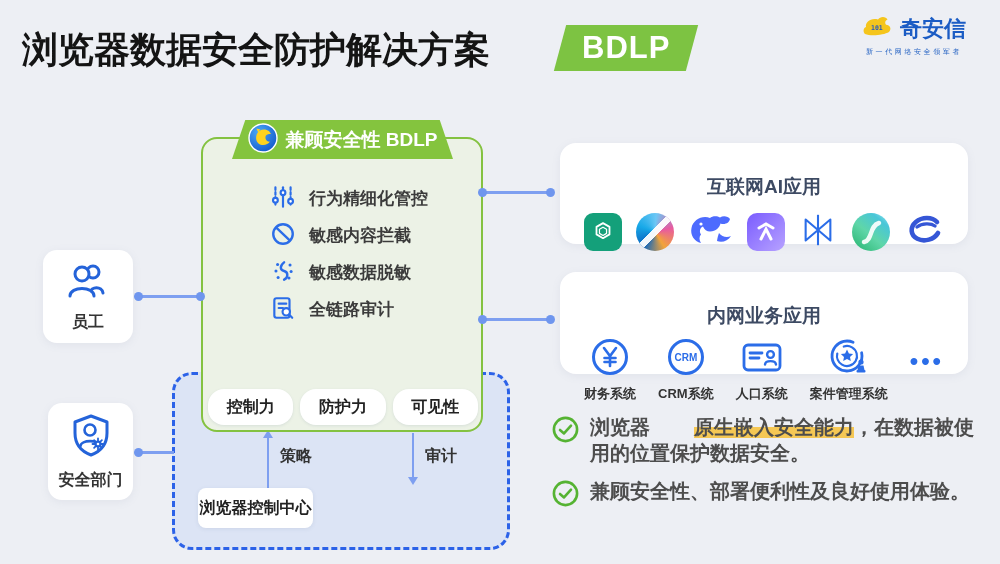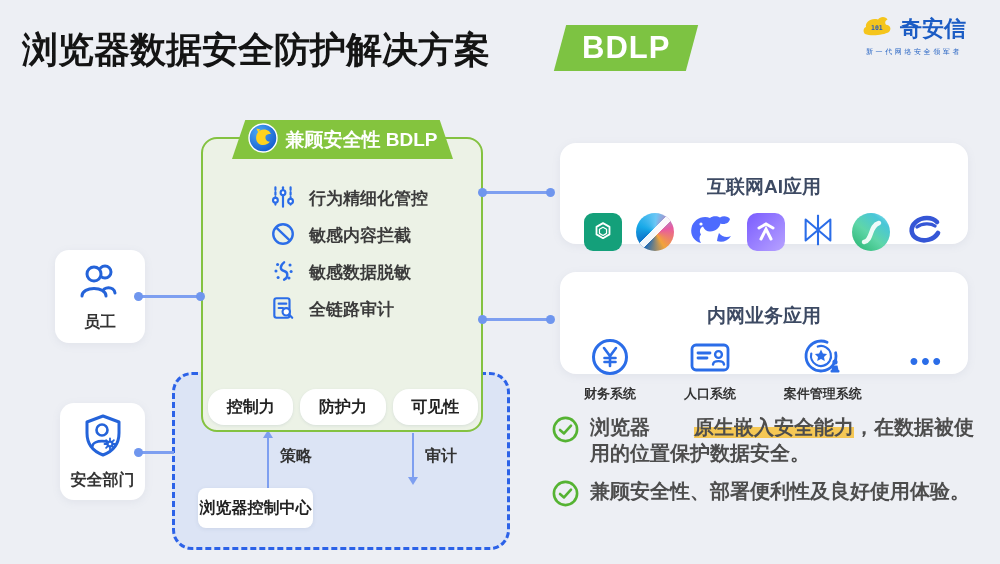--- a/index.html
+++ b/index.html
@@ -15,21 +15,21 @@
     background:#7dc342; transform:skewX(-15deg); display:flex; align-items:center; justify-content:center; }
   .bdlp-badge span { transform:skewX(15deg); color:#fff; font-weight:800; font-size:31px; letter-spacing:1px; }
   .brand { position:absolute; right:16px; top:14px; width:140px; text-align:center; }
   .brand-row { display:flex; align-items:center; justify-content:center; gap:4px; }
   .brand-name { font-size:22px; font-weight:800; color:#1b5cc4; }
   .brand-tagline { font-size:7px; color:#2a66c4; letter-spacing:2.6px; margin-top:3px; white-space:nowrap; }
 
   
   .actor-card { position:absolute; background:#fff; border-radius:14px;
     box-shadow:0 2px 8px rgba(120,130,160,.10);
-    display:flex; flex-direction:column; align-items:center; justify-content:center; gap:7px;margin-left:12px; }
+    display:flex; flex-direction:column; align-items:center; justify-content:center; gap:7px; }
   .actor-employee { left:43px; top:250px; width:90px; height:93px; }
   .actor-security { left:48px; top:403px; width:85px; height:97px; }
   .actor-label { font-size:16px; font-weight:700; color:#333; }
 
   
   .dashed-box { position:absolute; left:172px; top:372px; width:338px; height:178px;
     border:3px dashed #2c62e8; border-radius:20px; background:rgba(206,219,245,.55); z-index:1; }
 
   
   .green-box { position:absolute; left:201px; top:137px; width:282px; height:295px;
@@ -302,20 +302,29 @@
               <line x1="20" y1="19" x2="20" y2="29"></line>
               <line x1="14.5" y1="21" x2="25.5" y2="21"></line>
               <line x1="14.5" y1="25" x2="25.5" y2="25"></line>
             </g>
           </svg>
         </span>
         <span class="biz-label">财务系统</span>
       </div>
       <div class="biz-item">
         <span>
+          <svg width="40" height="40" viewBox="0 0 40 40" fill="none" stroke="#2b6de8" stroke-width="3">
+            <circle cx="20" cy="20" r="16.5"></circle>
+            <text x="20" y="24" text-anchor="middle" font-size="10" font-weight="bold" fill="#2b6de8" stroke="none" font-family="'Liberation Sans',sans-serif">CRM</text>
+          </svg>
+        </span>
+        <span class="biz-label">CRM系统</span>
+      </div>
+      <div class="biz-item">
+        <span>
           <svg width="42" height="40" viewBox="0 0 42 40" fill="none" stroke="#2b6de8" stroke-width="2.8" stroke-linecap="round">
             <rect x="3" y="8" width="36" height="25" rx="4"></rect>
             <line x1="9" y1="16" x2="21" y2="16"></line>
             <line x1="9" y1="21" x2="18" y2="21"></line>
             <circle cx="29.5" cy="17.5" r="3.4" stroke-width="2.4"></circle>
             <path d="M24,27.5 C24.5,23 34.5,23 35,27.5" stroke-width="2.4"></path>
           </svg>
         </span>
         <span class="biz-label">人口系统</span>
       </div>

